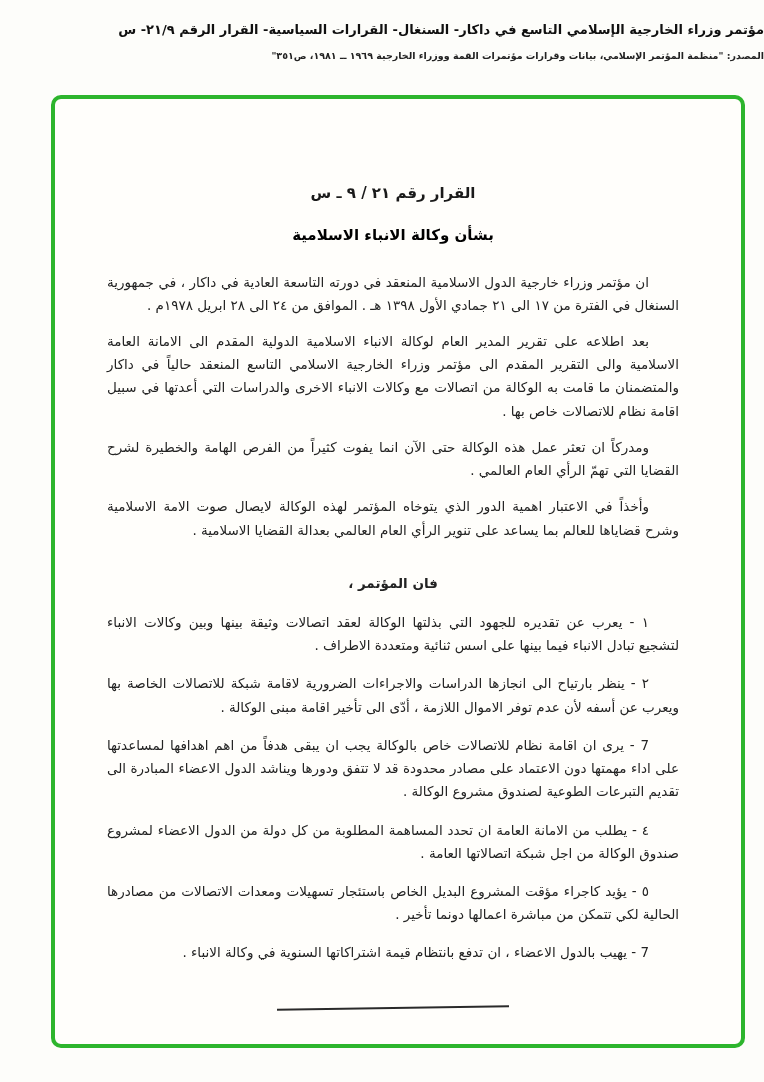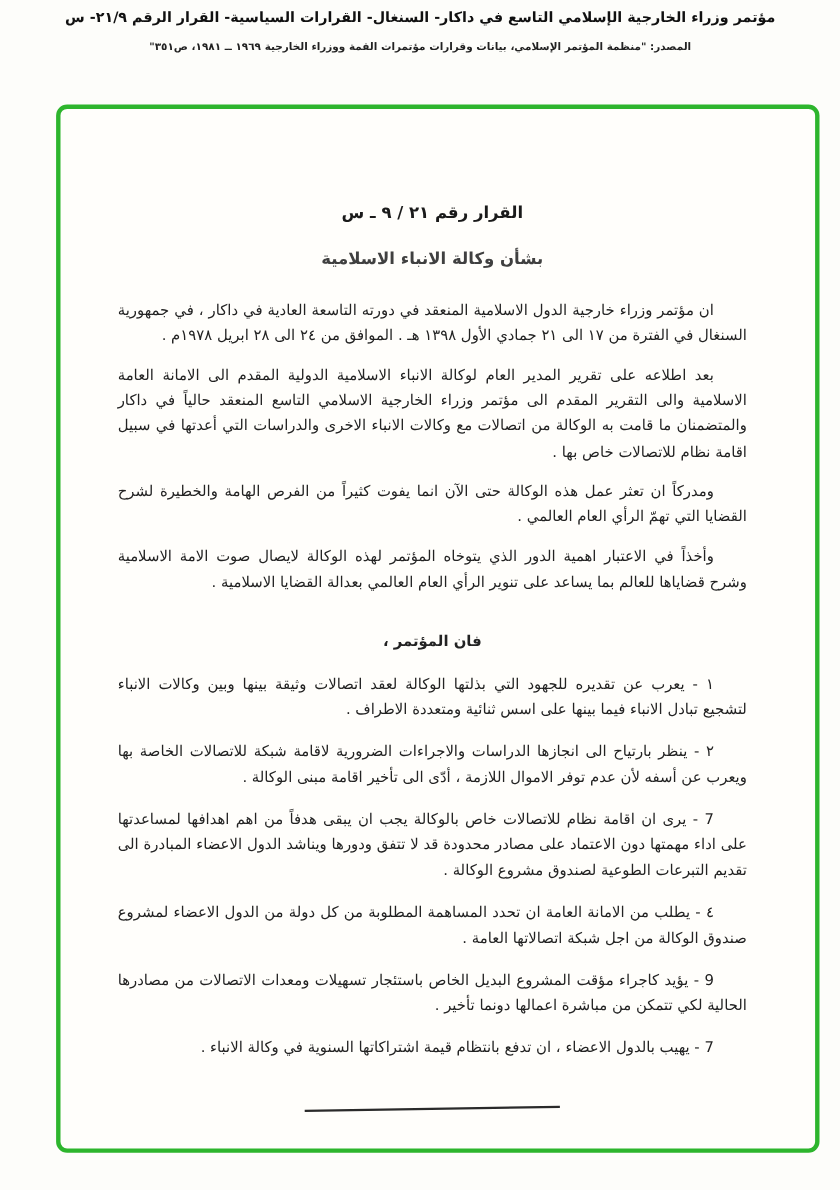--- a/index.html
+++ b/index.html
@@ -4,21 +4,21 @@
 <style>
   * { margin:0; padding:0; box-sizing:border-box; }
   html,body { width:764px; height:1082px; }
   body {
     background:#fdfdfa;
     font-family:"DejaVu Sans", sans-serif;
     color:#1c1c1c;
     position:relative;
     overflow:hidden;
   }
-  .page-header { text-align:center; padding-top:9px; direction:rtl; }
+  .page-header { text-align:right; padding-top:22px; direction:rtl; }
   .page-header .title {
     font-size:13px; font-weight:bold; color:#101010; letter-spacing:.2px;
   }
   .page-header .source {
     font-size:9.5px; font-weight:bold; color:#222; margin-top:13px;
   }
   .scan-frame {
     position:absolute; left:51px; top:95px;
     width:694px; height:953px;
     border:4px solid #2db52d;
@@ -32,21 +32,21 @@
     font-size:13.5px;
     line-height:1.72;
     color:#232323;
   }
   .doc-title {
     text-align:center; font-size:15px; font-weight:bold;
     letter-spacing:2px; margin-bottom:16px; color:#1a1a1a;
   }
   .doc-subject {
     text-align:center; font-size:15px; font-weight:bold;
-    margin-bottom:22px; color:#404040;
+    margin-bottom:22px; color:#000000;
   }
   p.para {
     text-align:justify; text-indent:30px; margin-bottom:13px;
   }
   .operative-intro {
     text-align:center; font-weight:bold; margin:30px 0 16px;
   }
   p.item {
     text-align:justify; text-indent:30px; margin-bottom:15px;
   }
@@ -75,19 +75,19 @@
     <p class="para">بعد اطلاعه على تقرير المدير العام لوكالة الانباء الاسلامية الدولية المقدم الى الامانة العامة الاسلامية والى التقرير المقدم الى مؤتمر وزراء الخارجية الاسلامي التاسع المنعقد حالياً في داكار والمتضمنان ما قامت به الوكالة من اتصالات مع وكالات الانباء الاخرى والدراسات التي أعدتها في سبيل اقامة نظام للاتصالات خاص بها .</p>
     <p class="para">ومدركاً ان تعثر عمل هذه الوكالة حتى الآن انما يفوت كثيراً من الفرص الهامة والخطيرة لشرح القضايا التي تهمّ الرأي العام العالمي .</p>
     <p class="para">وأخذاً في الاعتبار اهمية الدور الذي يتوخاه المؤتمر لهذه الوكالة لايصال صوت الامة الاسلامية وشرح قضاياها للعالم بما يساعد على تنوير الرأي العام العالمي بعدالة القضايا الاسلامية .</p>
 
     <div class="operative-intro">فان المؤتمر ،</div>
 
     <p class="item">١ - يعرب عن تقديره للجهود التي بذلتها الوكالة لعقد اتصالات وثيقة بينها وبين وكالات الانباء لتشجيع تبادل الانباء فيما بينها على اسس ثنائية ومتعددة الاطراف .</p>
     <p class="item">٢ - ينظر بارتياح الى انجازها الدراسات والاجراءات الضرورية لاقامة شبكة للاتصالات الخاصة بها ويعرب عن أسفه لأن عدم توفر الاموال اللازمة ، أدّى الى تأخير اقامة مبنى الوكالة .</p>
     <p class="item">7 - يرى ان اقامة نظام للاتصالات خاص بالوكالة يجب ان يبقى هدفاً من اهم اهدافها لمساعدتها على اداء مهمتها دون الاعتماد على مصادر محدودة قد لا تتفق ودورها ويناشد الدول الاعضاء المبادرة الى تقديم التبرعات الطوعية لصندوق مشروع الوكالة .</p>
     <p class="item">٤ - يطلب من الامانة العامة ان تحدد المساهمة المطلوبة من كل دولة من الدول الاعضاء لمشروع صندوق الوكالة من اجل شبكة اتصالاتها العامة .</p>
-    <p class="item">9 - يؤيد كاجراء مؤقت المشروع البديل الخاص باستئجار تسهيلات ومعدات الاتصالات من مصادرها الحالية لكي تتمكن من مباشرة اعمالها دونما تأخير .</p>
+    <p class="item">٥ - يؤيد كاجراء مؤقت المشروع البديل الخاص باستئجار تسهيلات ومعدات الاتصالات من مصادرها الحالية لكي تتمكن من مباشرة اعمالها دونما تأخير .</p>
     <p class="item">7 - يهيب بالدول الاعضاء ، ان تدفع بانتظام قيمة اشتراكاتها السنوية في وكالة الانباء .</p>
 
     <div class="signature-line"></div>
 
   </div>
 </div>
 
 </body></html>

